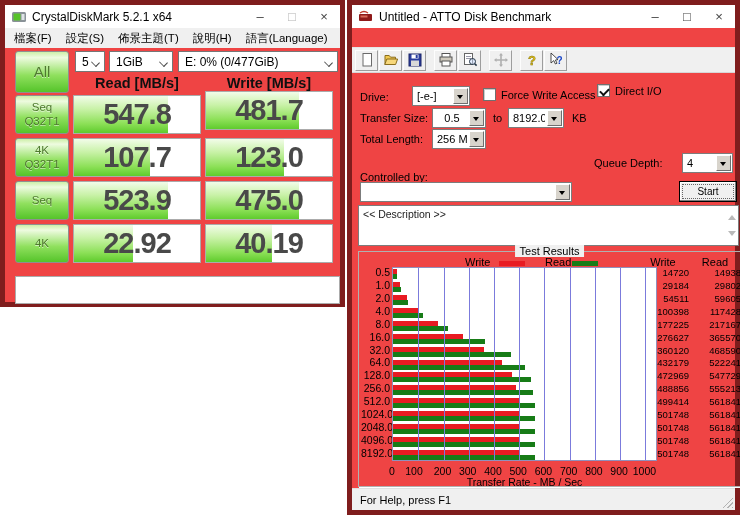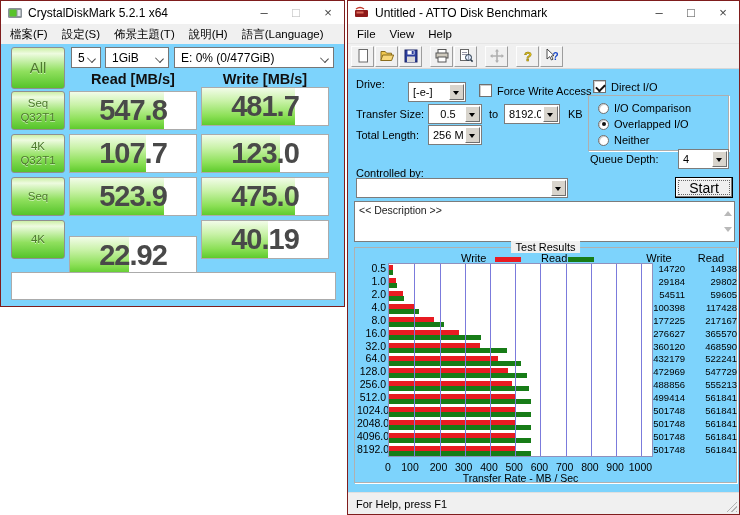--- a/index.html
+++ b/index.html
@@ -1,18 +1,18 @@
 <!DOCTYPE html>
 <html><head>
 <meta charset="utf-8">
 <style>
   * { margin:0; padding:0; box-sizing:border-box; }
   html,body { width:740px; height:515px; background:#fff; overflow:hidden;
               font-family:"Liberation Sans", sans-serif; color:#000; }
-  .win { position:absolute; background:#7dd3fc; border:1px solid #7f1d1d; }
+  .win { position:absolute; background:#ef4444; border:5px solid #7f1d1d; }
   .titlebar { height:23px; background:#ffffff; display:flex; align-items:center; padding-left:6px; }
   .titlebar .title { font-size:12px; margin-left:5px; flex:1; white-space:nowrap; overflow:hidden; }
   .capbtns { display:flex; height:100%; }
   .capbtn { width:32px; height:100%; display:flex; align-items:center; justify-content:center;
             font-size:13px; color:#444; }
   .capbtn.dim { color:#b5b5b5; }
   .menubar { height:20px; display:flex; align-items:center; padding-left:2px; background:#f0f0f0; }
   .mi { font-size:11.5px; padding:2px 7px; white-space:nowrap; }
 
   
@@ -66,21 +66,21 @@
         border-left:2px solid #111; border-bottom:2px solid #111; transform:rotate(-45deg); }
   .groupbox { position:absolute; border:1px solid #aeaeae; box-shadow:1px 1px 0 #fff; }
   .radio-row { position:absolute; left:9px; height:14px; display:flex; align-items:center; }
   .rad { width:11px; height:11px; border:1px solid #6f6f6f; border-radius:50%; background:#fff;
          margin-right:5px; position:relative; box-shadow:inset 1px 1px 0 rgba(0,0,0,.2); }
   .rad.sel::after { content:""; position:absolute; left:2.5px; top:2.5px; width:4px; height:4px;
          border-radius:50%; background:#111; }
   .radio-row span.rtext { font-size:11px; }
   .btn95 { position:absolute; background:#f0f0f0; border:1px solid #000;
            box-shadow:inset -1px -1px 0 #7a7a7a, inset 1px 1px 0 #fff;
-           font-size:14px; display:flex; align-items:center; justify-content:center;
+           font-size:10px; display:flex; align-items:center; justify-content:center;
            outline:1px dotted #666; outline-offset:-4px; }
   .descbox { position:absolute; left:6px; top:200px; width:381px; height:41px; background:#fff;
              border:1px solid #7c7c7c; font-size:10.5px; padding:2px 4px; color:#222; }
   .dscroll { position:absolute; right:2px; width:0; height:0; border:4px solid transparent; }
   .dup { top:5px; border-bottom:5px solid #b9b9b9; }
   .ddn { bottom:5px; border-top:5px solid #b9b9b9; }
 
   .fieldset { position:absolute; left:6px; top:246px; width:383px; height:236px;
               border:1px solid #b0b0b0; box-shadow:1px 1px 0 #fff; }
   .fieldset .flegend { position:absolute; top:-7px; left:50%; transform:translateX(-50%);
@@ -172,21 +172,21 @@
         <div class="gbtn cdm-rowbtn" style="top: 133px;">Seq</div>
         <div class="cdm-cell" style="top: 133px; left: 68px;">
           <div class="cfill" style="width: 74.4%;"></div>
           <div class="cnum">523.9</div>
         </div>
         <div class="cdm-cell" style="top: 133px; left: 200px;">
           <div class="cfill" style="width: 73.5%;"></div>
           <div class="cnum">475.0</div>
         </div>
         <div class="gbtn cdm-rowbtn" style="top: 176px;">4K</div>
-        <div class="cdm-cell" style="top: 192px; left: 68px;">
+        <div class="cdm-cell" style="top: 176px; left: 68px;">
           <div class="cfill" style="width: 47.2%;"></div>
           <div class="cnum">22.92</div>
         </div>
         <div class="cdm-cell" style="top: 176px; left: 200px;">
           <div class="cfill" style="width: 52.1%;"></div>
           <div class="cnum">40.19</div>
         </div>
       </div>
     <div class="cdm-comment"></div>
   </div>
@@ -199,25 +199,20 @@
       <rect x="2.5" y="5.5" width="7" height="2" fill="#d96a5a"></rect>
       <path d="M2 3 q4 -3 8 0" fill="none" stroke="#c23b2e" stroke-width="1.3"></path>
     </svg>
     <span class="title">Untitled - ATTO Disk Benchmark</span>
     <span class="capbtns">
       <span class="capbtn">–</span>
       <span class="capbtn">□</span>
       <span class="capbtn">×</span>
     </span>
   </div>
-  <div class="menubar" id="atto-menu">
-      <span class="mi">File</span>
-      <span class="mi">View</span>
-      <span class="mi">Help</span>
-    </div>
   <div class="toolbar" id="atto-toolbar">
       <div class="tbb">
         <svg width="16" height="16" viewBox="0 0 16 16">
           <rect x="4" y="1.5" width="8.5" height="12.5" fill="#fff" stroke="#6b6b6b"></rect>
         </svg>
       </div>
       <div class="tbb">
         <svg width="16" height="16" viewBox="0 0 16 16">
           <path d="M2 12.5 V3.5 H6.2 L7.6 5.2 H12.5 V7.5" fill="#f0c84f" stroke="#8a6d1d"></path>
           <path d="M1.8 12.5 L3.8 7 H14.6 L12.6 12.5 Z" fill="#f7d77a" stroke="#8a6d1d"></path>
@@ -261,43 +256,29 @@
         </svg>
       </div>
       <div class="tbb">
         <svg width="16" height="16" viewBox="0 0 16 16">
           <path d="M3 1 L3 11 L5.8 8.6 L7.4 12 L9 11.2 L7.4 8 L10 7.6 Z" fill="#fff" stroke="#222" stroke-width="0.8"></path>
           <text x="11.5" y="11.5" font-size="10" font-weight="bold" text-anchor="middle" fill="#1a47c8">?</text>
         </svg>
       </div>
     </div>
 
-  <span class="lbl" style="left:8px;top:77px;">Drive:</span>
+  <span class="lbl" style="left:8px;top:86px;">Drive:</span>
   <div class="ccombo" style="left:60px;top:81px;width:58px;">
     <span class="val">[-e-]</span>
     <span class="db"></span>
   </div>
   <span class="cb" style="left:131px;top:83px;"></span>
   <span class="lbl" style="left:149px;top:84px;">Force Write Access</span>
   <span class="cb checked" style="left:245px;top:79px;"></span>
   <span class="lbl" style="left:263px;top:80px;">Direct I/O</span>
-  <div class="groupbox" style="left:240px;top:94px;width:141px;height:56px;" id="radio-group">
-      <div class="radio-row" style="top: 5px;">
-        <span class="rad"></span>
-        <span class="rtext">I/O Comparison</span>
-      </div>
-      <div class="radio-row" style="top: 21px;">
-        <span class="rad sel"></span>
-        <span class="rtext">Overlapped I/O</span>
-      </div>
-      <div class="radio-row" style="top: 37px;">
-        <span class="rad"></span>
-        <span class="rtext">Neither</span>
-      </div>
-    </div>
 
   <span class="lbl" style="left:8px;top:107px;">Transfer Size:</span>
   <div class="ccombo" style="left:80px;top:103px;width:54px;">
     <span class="val ctr">0.5</span>
     <span class="db"></span>
   </div>
   <span class="lbl" style="left:141px;top:107px;">to</span>
   <div class="ccombo" style="left:156px;top:103px;width:56px;">
     <span class="val ctr">8192.0</span>
     <span class="db"></span>

